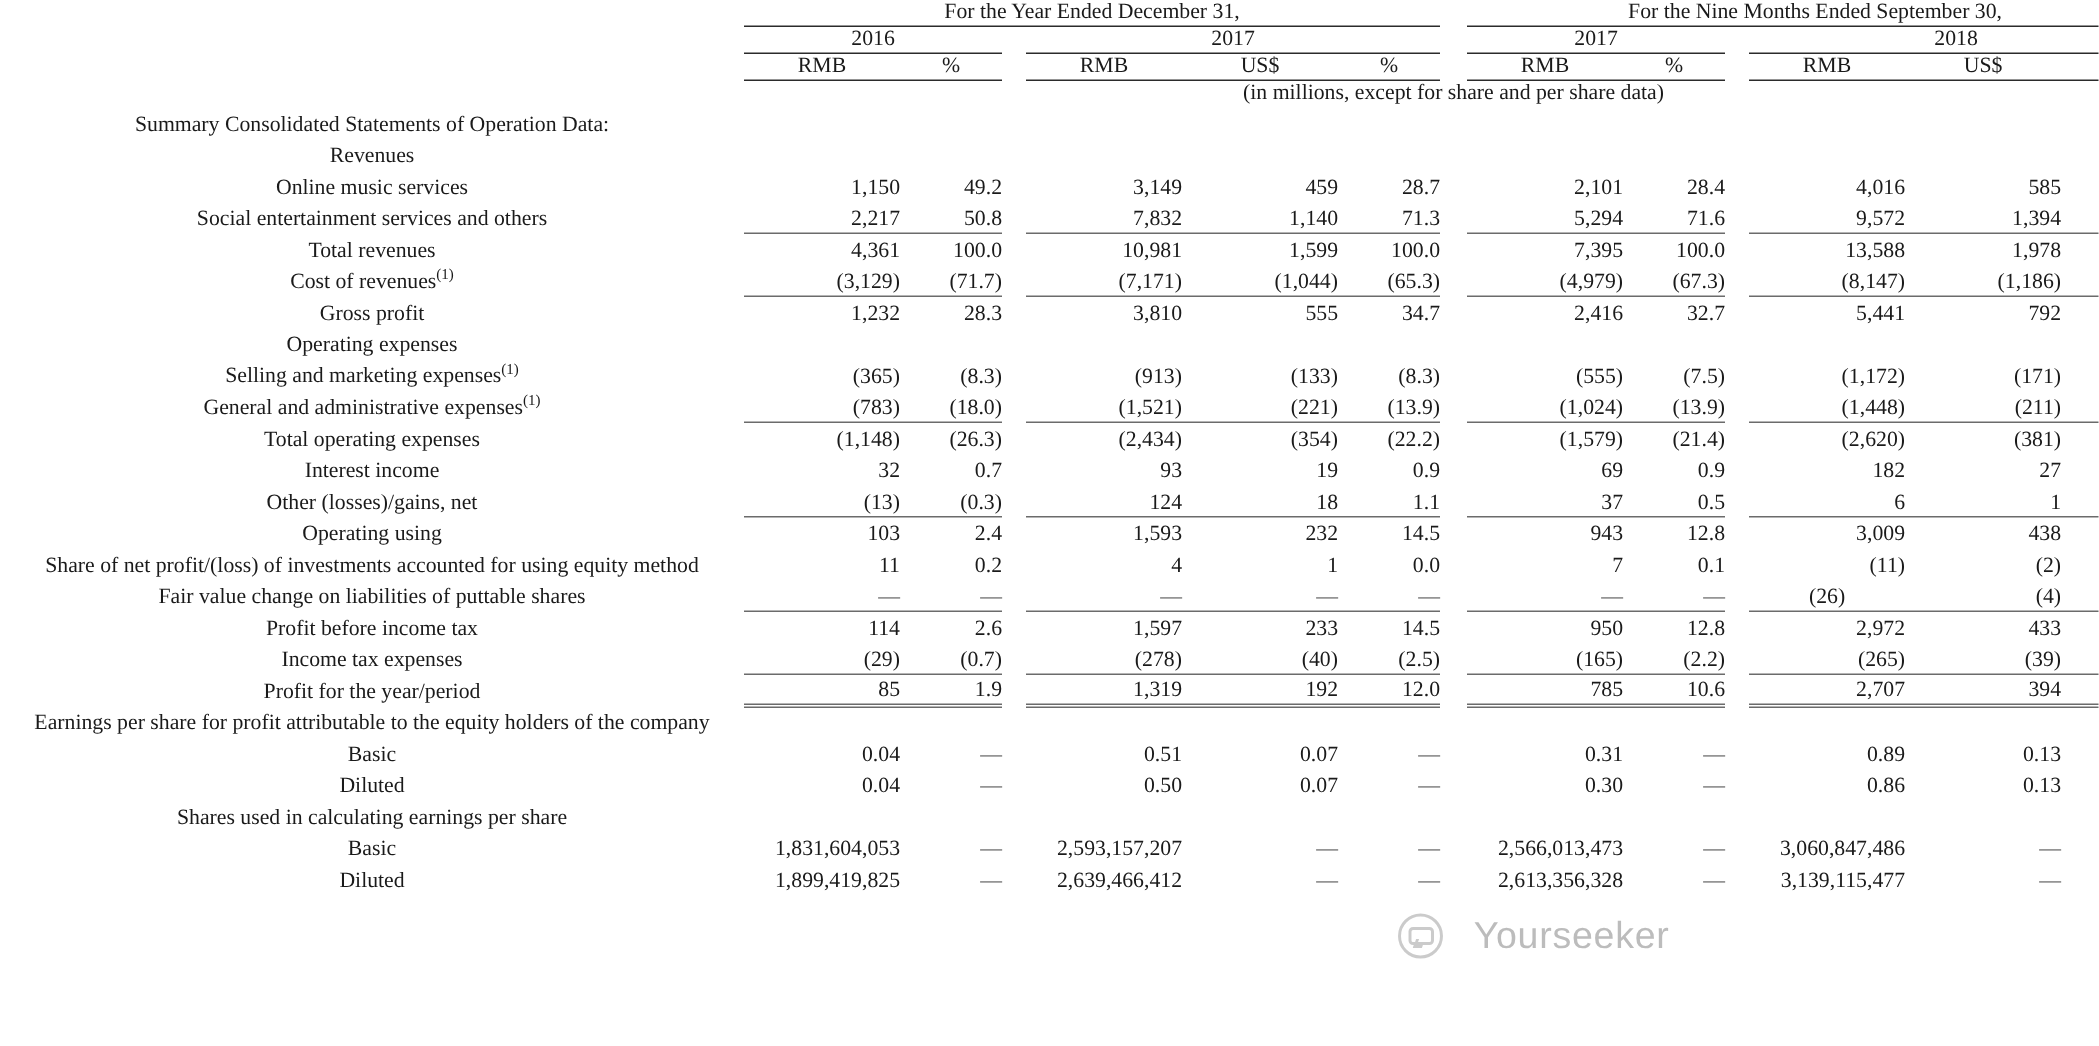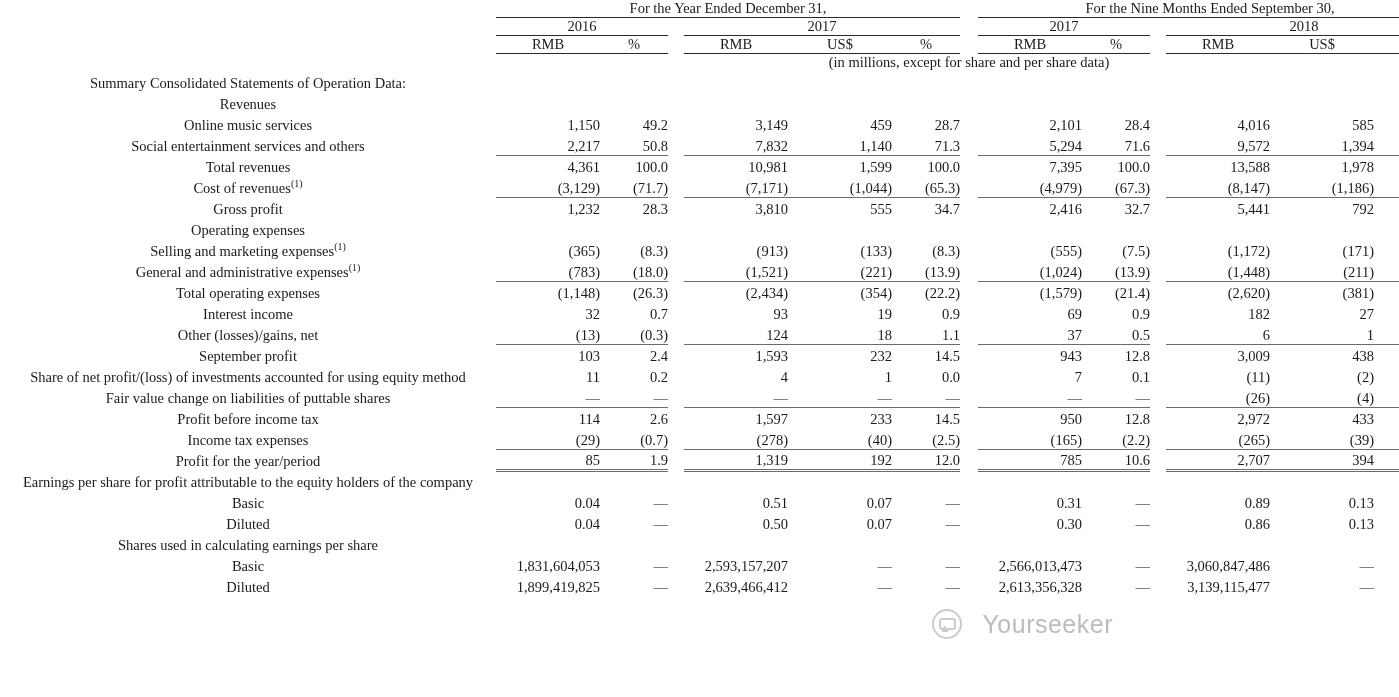--- a/index.html
+++ b/index.html
@@ -392,21 +392,21 @@
           <td class="pct" style="border-bottom: 1px solid rgb(107, 107, 107);">1.1</td>
           <td></td>
           <td class="num" style="border-bottom: 1px solid rgb(107, 107, 107);">37</td>
           <td class="pct" style="border-bottom: 1px solid rgb(107, 107, 107);">0.5</td>
           <td></td>
           <td class="num" style="border-bottom: 1px solid rgb(107, 107, 107);">6</td>
           <td class="num" style="border-bottom: 1px solid rgb(107, 107, 107);">1</td>
           <td class="pct" style="border-bottom: 1px solid rgb(107, 107, 107);">0.0</td>
         </tr>
         <tr class="row-h">
-          <td class="lbl bold">September profit</td>
+          <td class="lbl bold">Operating using</td>
           <td class="num bold">103</td>
           <td class="pct bold">2.4</td>
           <td></td>
           <td class="num bold">1,593</td>
           <td class="num bold">232</td>
           <td class="pct bold">14.5</td>
           <td></td>
           <td class="num bold">943</td>
           <td class="pct bold">12.8</td>
           <td></td>
@@ -435,21 +435,21 @@
           <td class="num dash" style="border-bottom: 1px solid rgb(107, 107, 107);">—</td>
           <td class="pct dash" style="border-bottom: 1px solid rgb(107, 107, 107);">—</td>
           <td></td>
           <td class="num dash" style="border-bottom: 1px solid rgb(107, 107, 107);">—</td>
           <td class="num dash" style="border-bottom: 1px solid rgb(107, 107, 107);">—</td>
           <td class="pct dash" style="border-bottom: 1px solid rgb(107, 107, 107);">—</td>
           <td></td>
           <td class="num dash" style="border-bottom: 1px solid rgb(107, 107, 107);">—</td>
           <td class="pct dash" style="border-bottom: 1px solid rgb(107, 107, 107);">—</td>
           <td></td>
-          <td class="num" style="border-bottom: 1px solid rgb(107, 107, 107);">(26)</td>
+          <td class="num" style="border-bottom: 1px solid rgb(107, 107, 107); text-align: center;">(26)</td>
           <td class="num" style="border-bottom: 1px solid rgb(107, 107, 107);">(4)</td>
           <td class="pct" style="border-bottom: 1px solid rgb(107, 107, 107);">(0.2)</td>
         </tr>
         <tr class="row-h">
           <td class="lbl bold">Profit before income tax</td>
           <td class="num bold">114</td>
           <td class="pct bold">2.6</td>
           <td></td>
           <td class="num bold">1,597</td>
           <td class="num bold">233</td>

